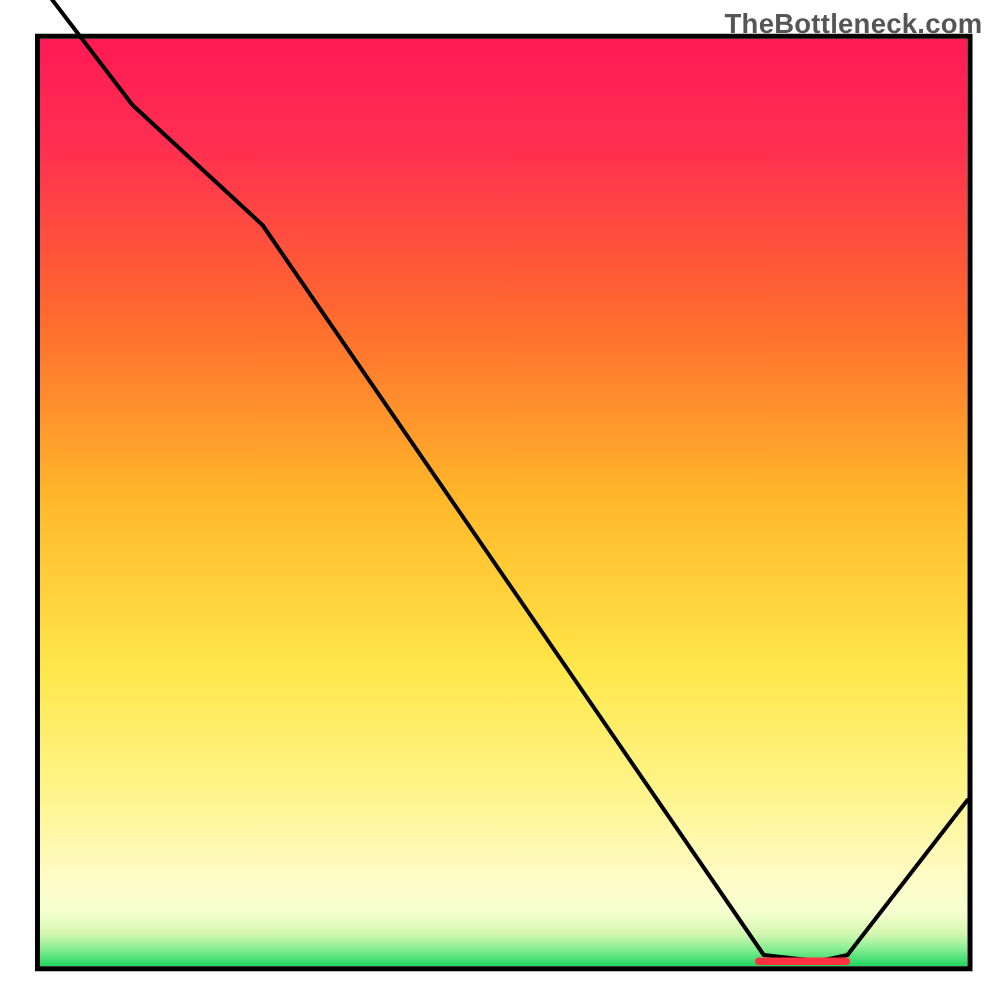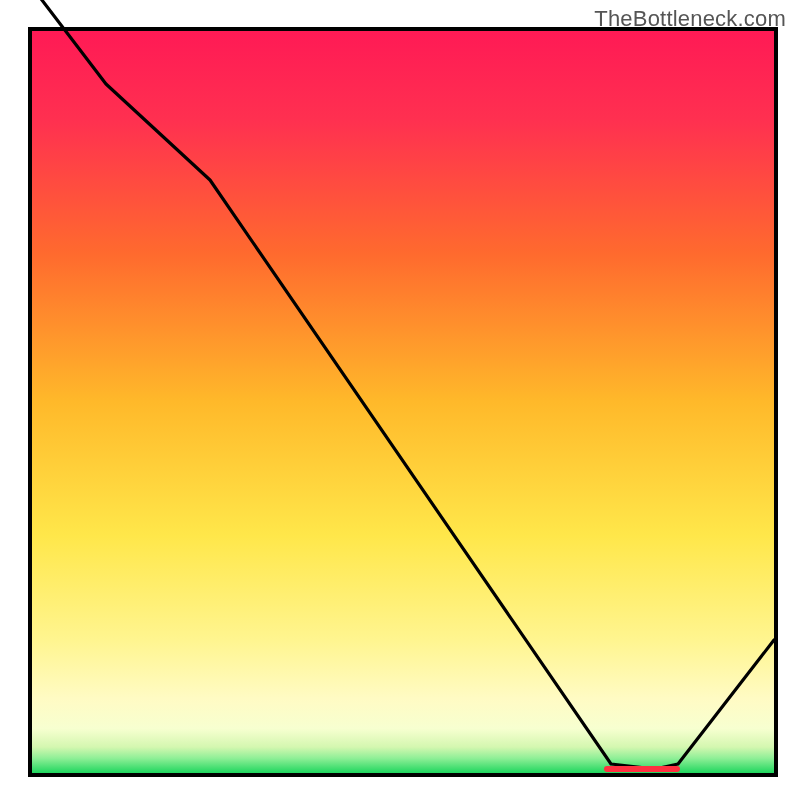--- a/index.html
+++ b/index.html
@@ -13,21 +13,21 @@
   .wrap {
     position: relative;
     width: 800px;
     height: 800px;
   }
   .attribution {
     position: absolute;
     top: 6px;
     right: 14px;
     font-size: 22px;
-    font-weight: 400;
+    font-weight: 700;
     color: #555;
     letter-spacing: 0.2px;
   }
   svg {
     display: block;
   }
 </style>
 </head>
 <body>
 

